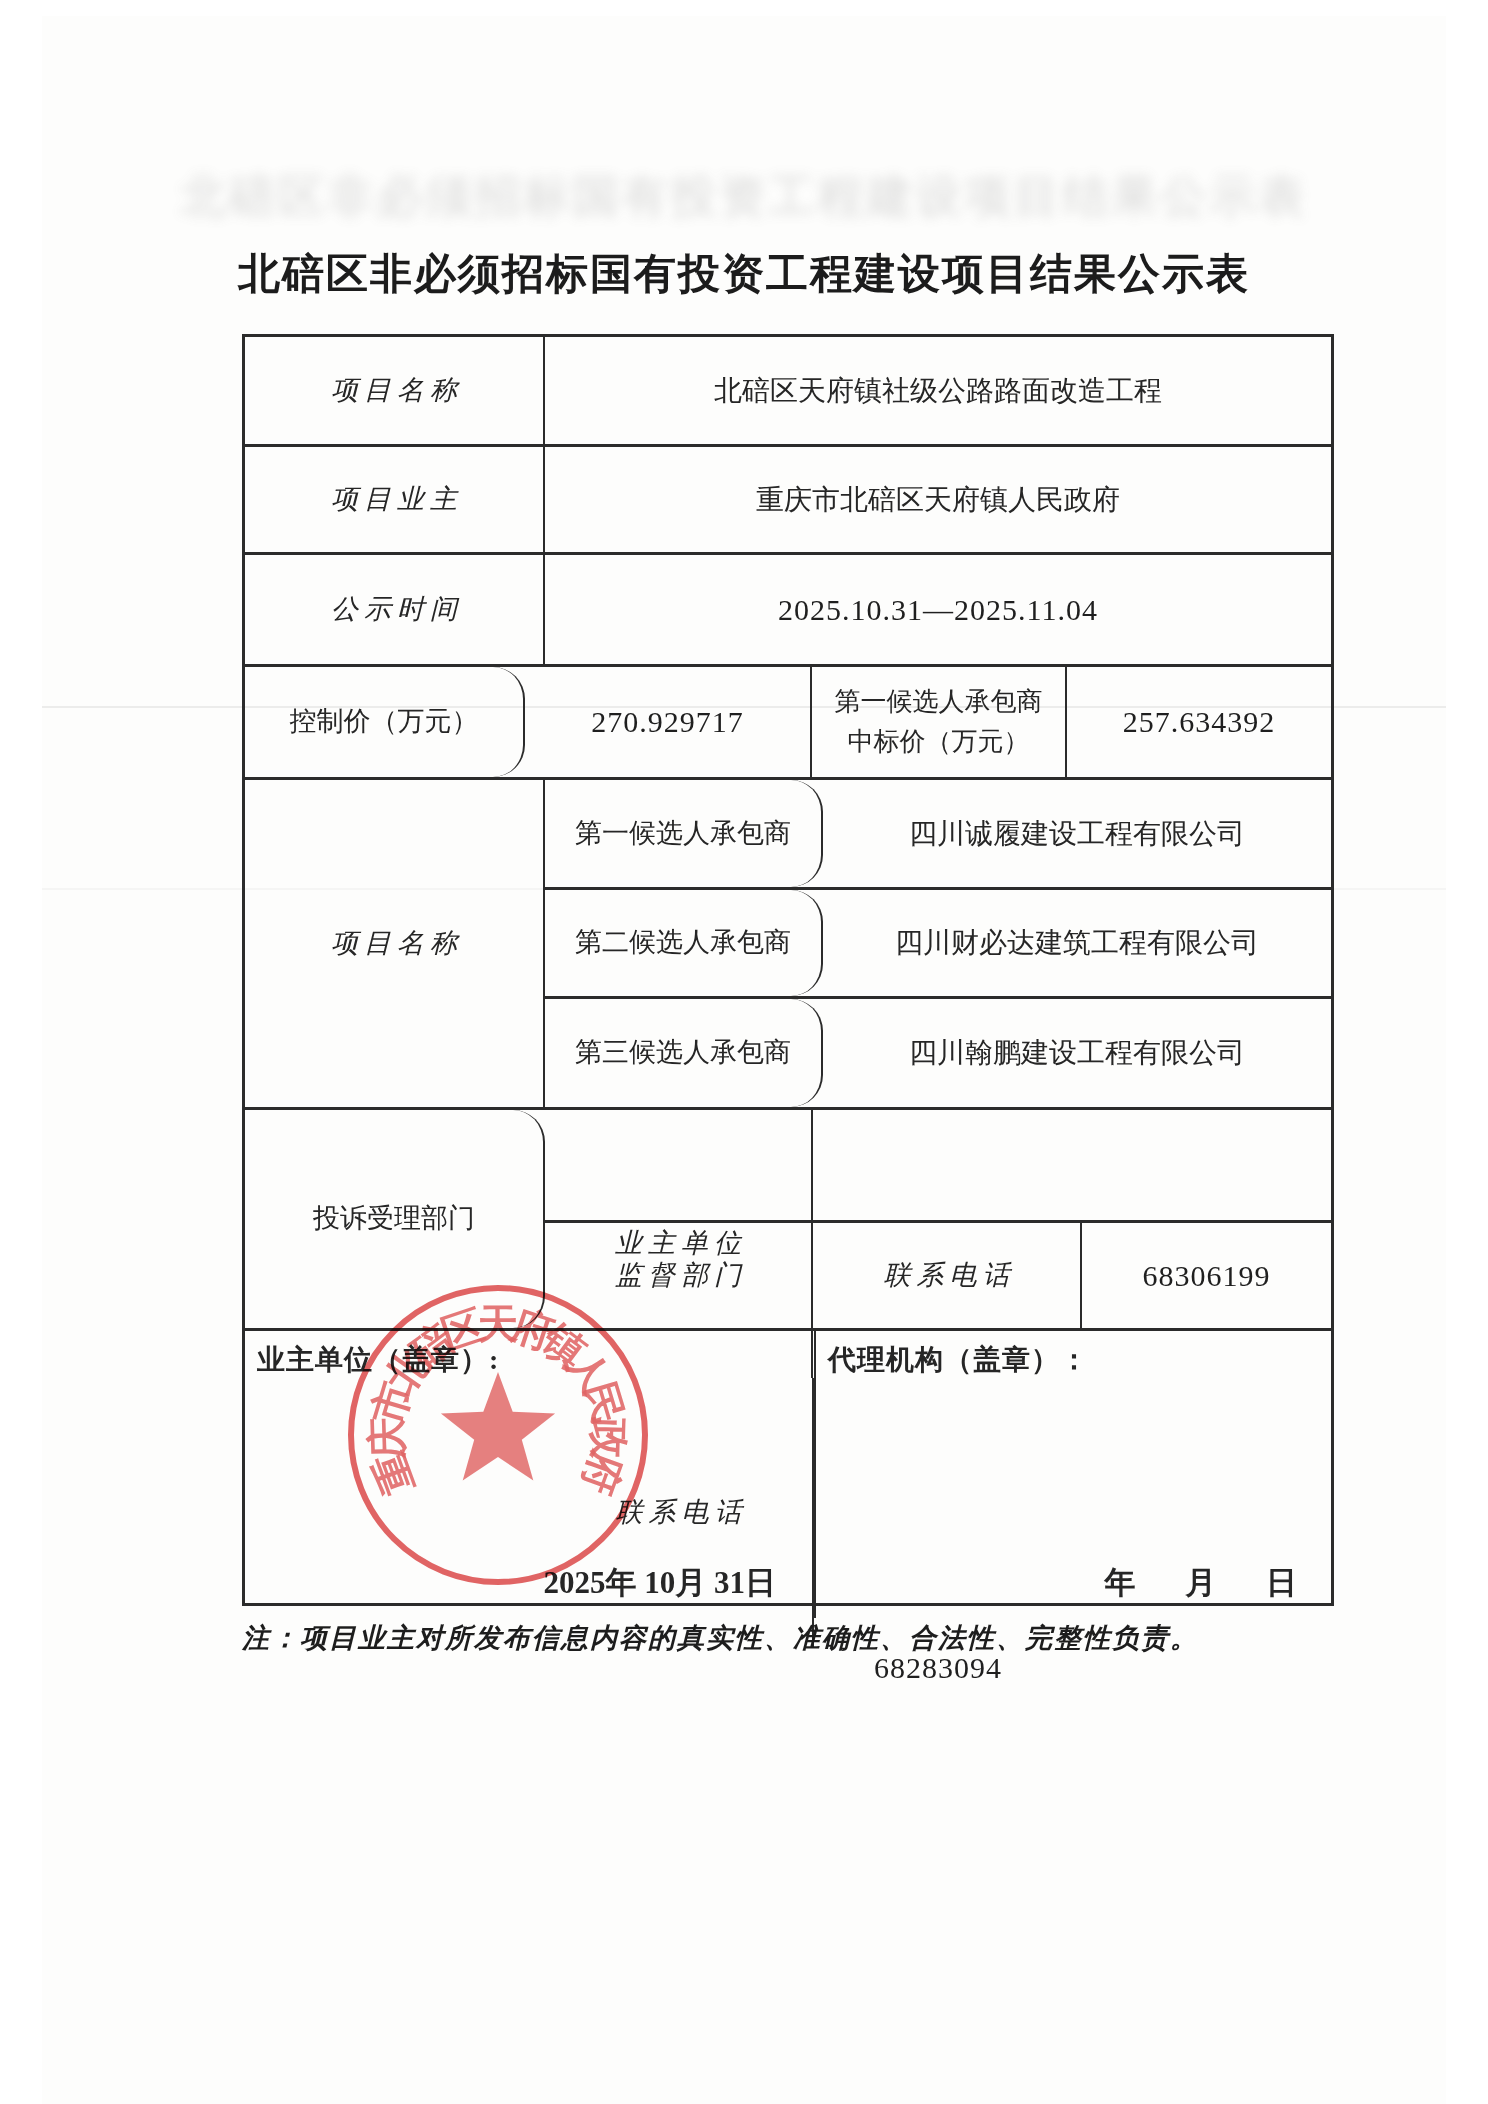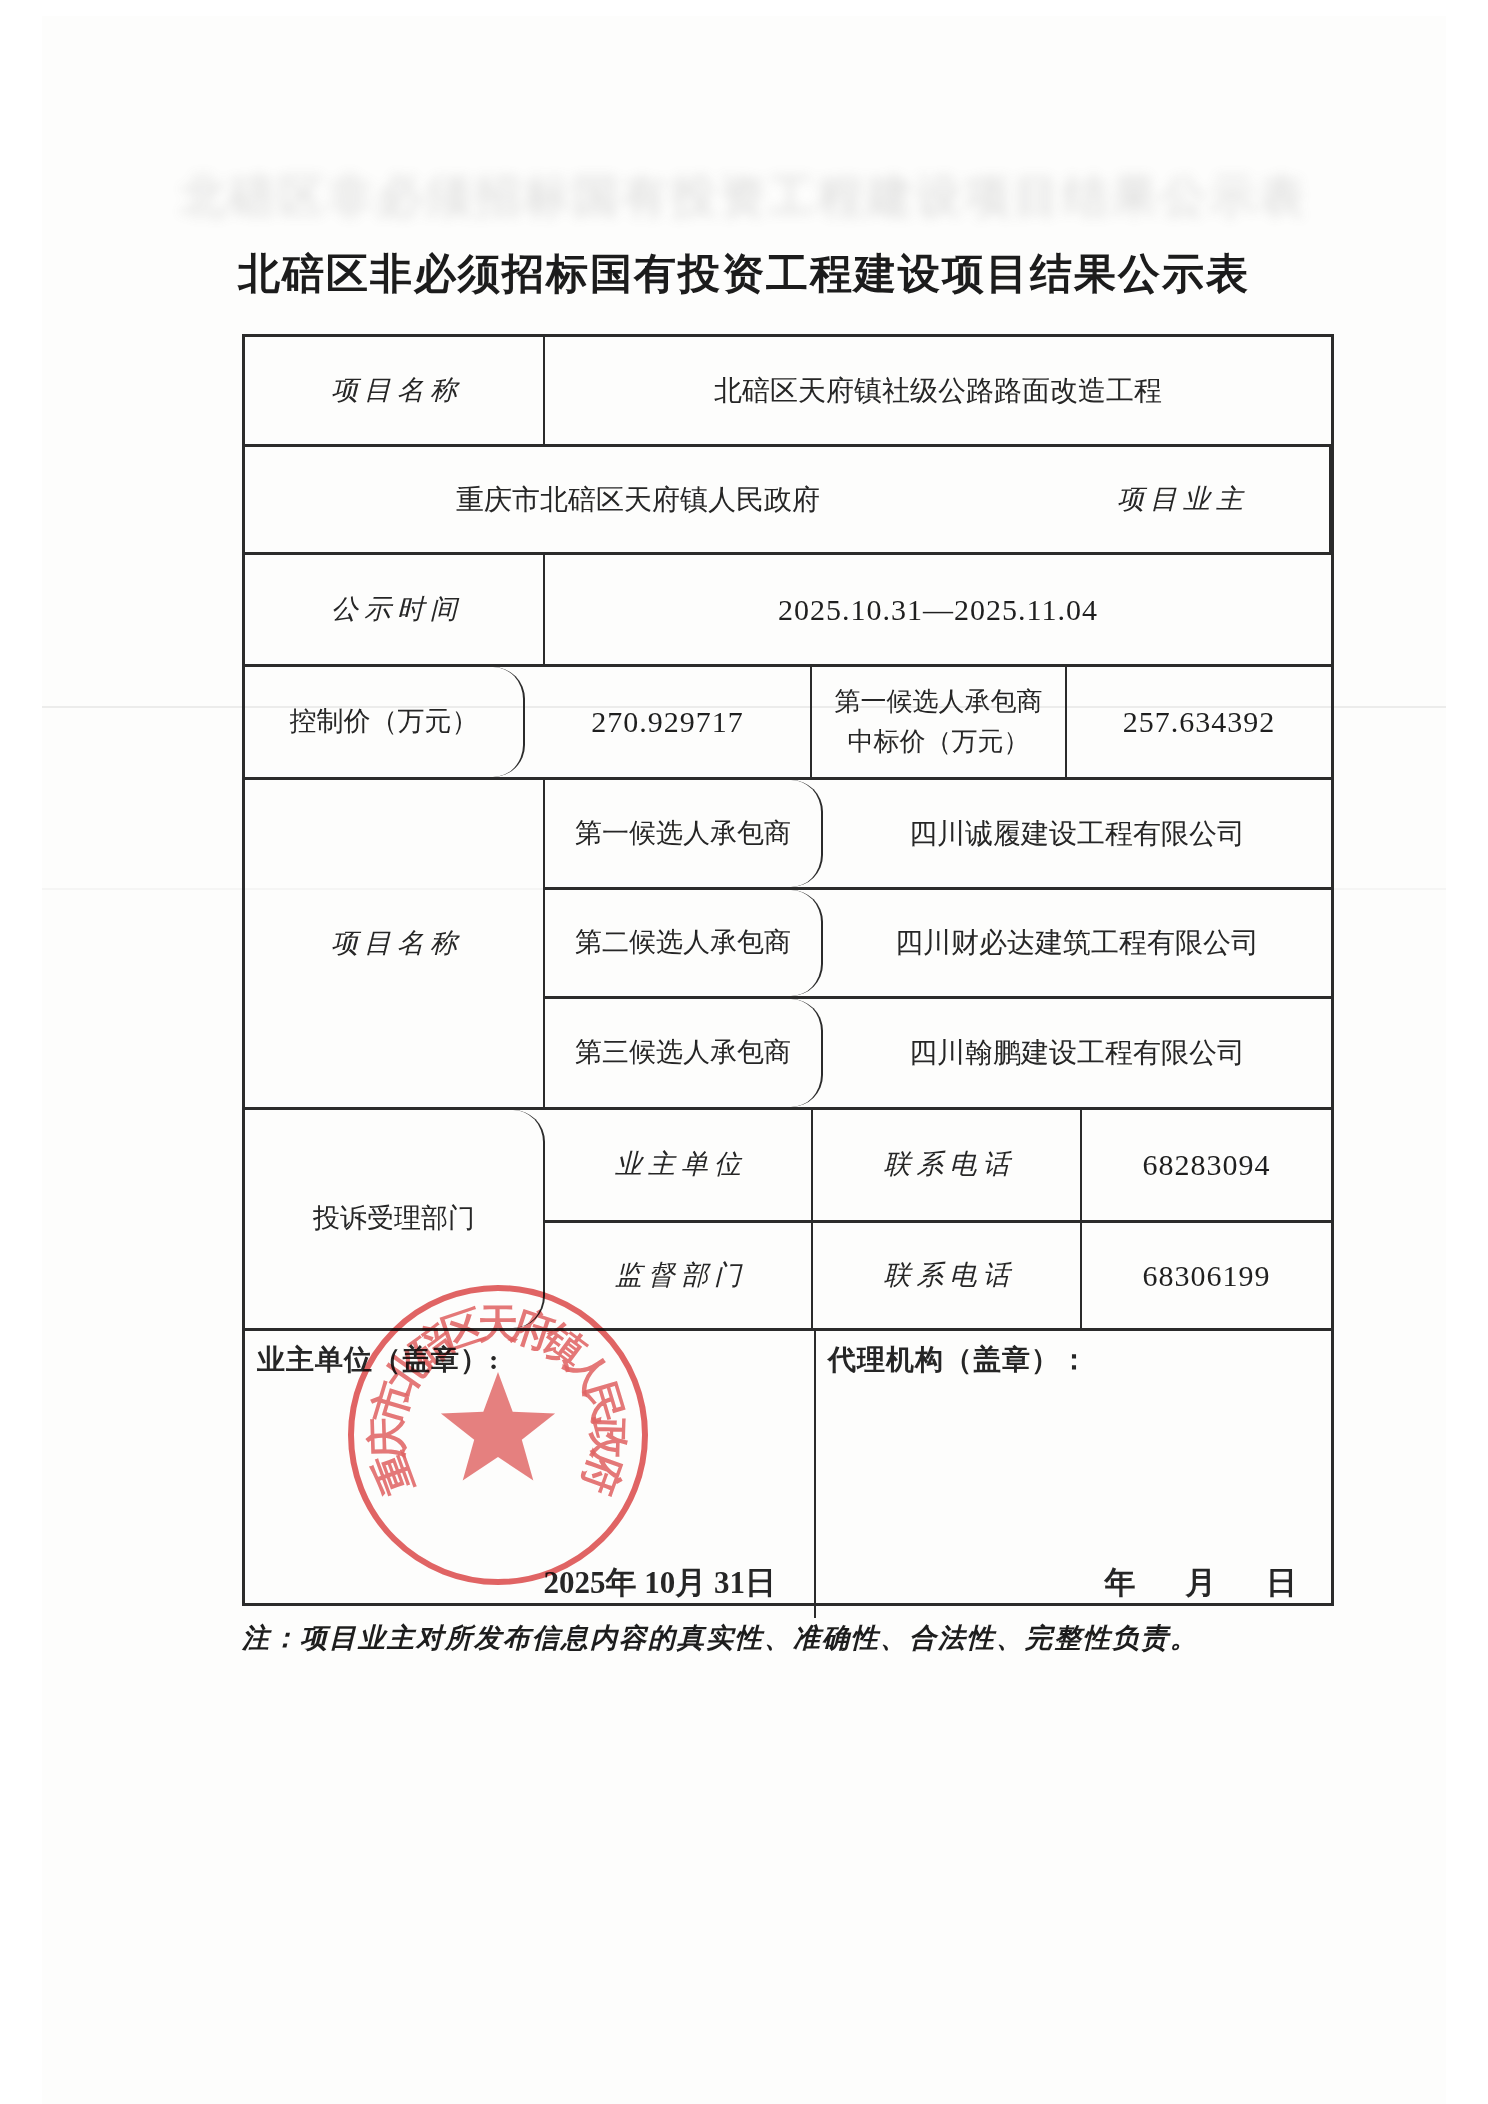--- a/index.html
+++ b/index.html
@@ -51,21 +51,21 @@
 
   .w300 { width:300px; flex:0 0 300px; }
   .w280 { width:280px; flex:0 0 280px; }
   .w287 { width:287px; flex:0 0 287px; }
   .w255 { width:255px; flex:0 0 255px; }
   .w278 { width:278px; flex:0 0 278px; }
   .w268 { width:268px; flex:0 0 268px; }
   .w269 { width:269px; flex:0 0 269px; }
   .w571 { width:571px; flex:0 0 571px; }
 
-  .h107 { height:107px; } .h108 { height:108px; } .h110 { height:110px; }
+  .h107 { height:107px; } .h108 { height:108px; } .h110 { height:110px;flex-direction:column; }
   .h112 { height:112px; } .h113 { height:113px; } .h109 { height:109px; }
   .h111 { height:111px; } .h287 { height:287px; }
 
   .merge-col { display:flex; flex-direction:column; flex:1 1 auto; }
   .twoline { display:flex; flex-direction:column; justify-content:center; font-size:26px; font-weight:500; line-height:1.55; }
 
   
   .sig-cell { position:relative; }
   .sig-label { position:absolute; top:10px; left:12px; font-size:28px; font-weight:600; letter-spacing:1px; }
   .sig-date  { position:absolute; bottom:14px; right:38px; font-size:31px; font-weight:600; white-space:pre; }
@@ -97,22 +97,22 @@
   <div class="doc-title">北碚区非必须招标国有投资工程建设项目结果公示表</div>
 
   <div class="tbl">
 
     <div class="sec row h107">
       <div class="cell w300 bR lbl4">项目名称</div>
       <div class="cell f1 val">北碚区天府镇社级公路路面改造工程</div>
     </div>
 
     <div class="sec row h108">
+      <div class="cell w300 bR lbl4">项目业主</div>
       <div class="cell f1 val">重庆市北碚区天府镇人民政府</div>
-      <div class="cell w300 bR lbl4">项目业主</div>
     </div>
 
     <div class="sec row h112">
       <div class="cell w300 bR lbl4">公示时间</div>
       <div class="cell f1 num">2025.10.31—2025.11.04</div>
     </div>
 
     <div class="sec row h113">
       <div class="cell w280 bR cjk">控制价（万元）</div>
       <div class="cell w287 bR num">270.929717</div>

